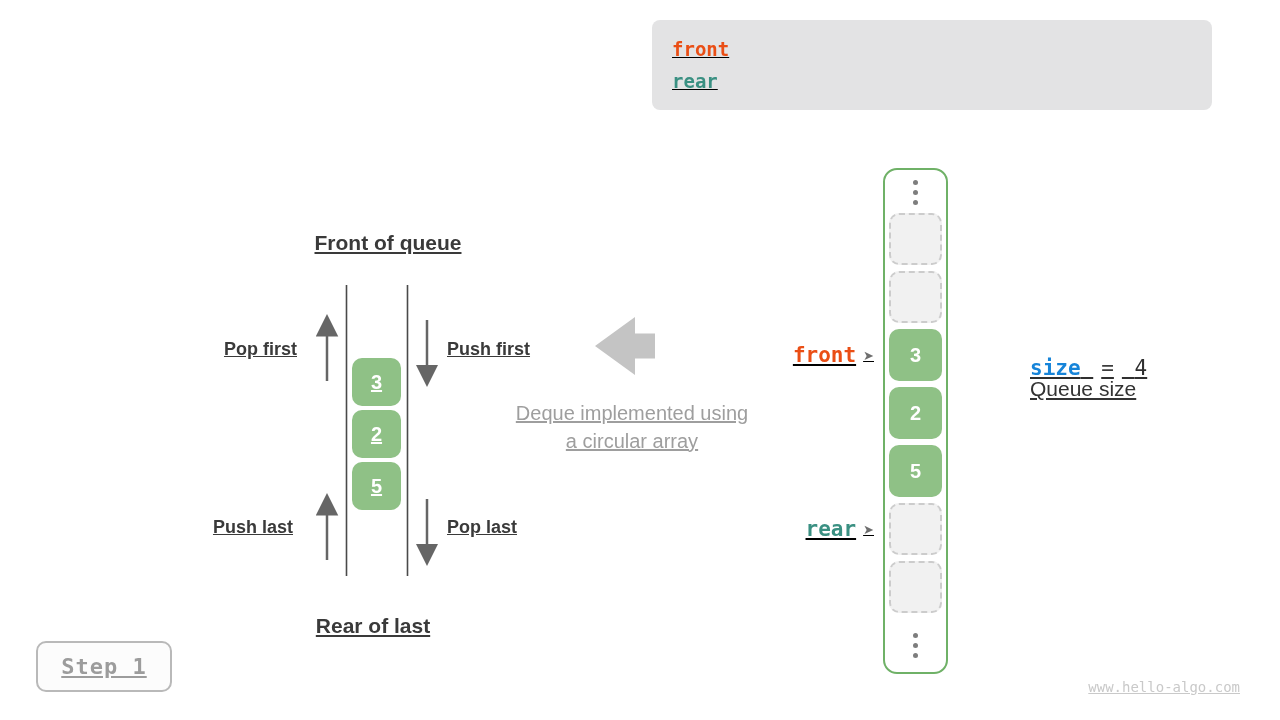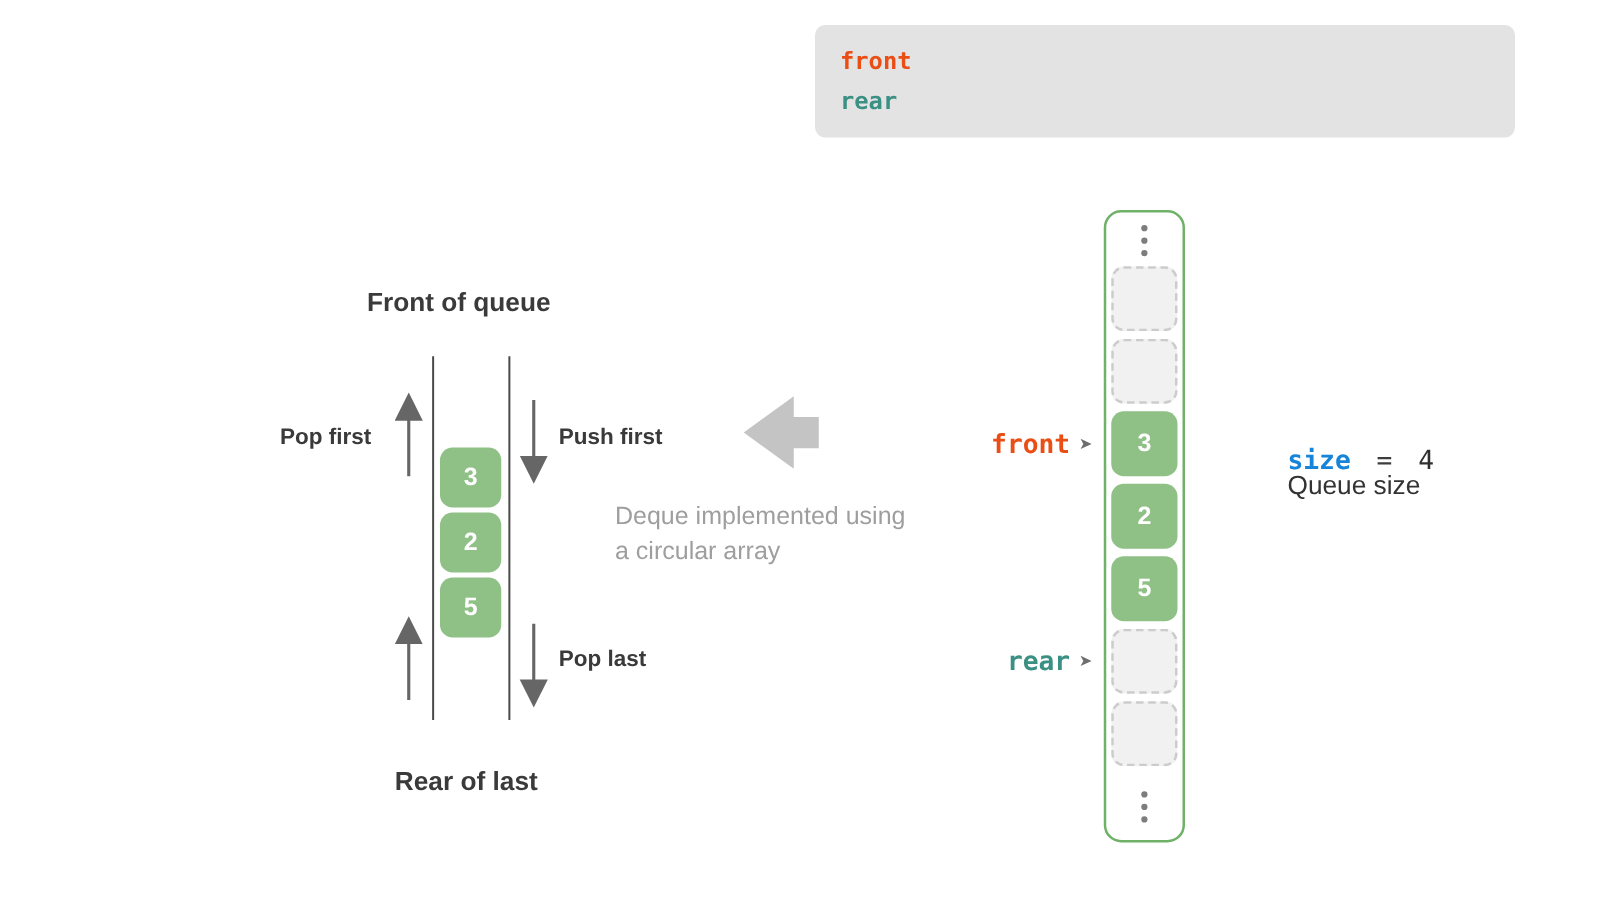--- a/index.html
+++ b/index.html
@@ -1,20 +1,20 @@
 <!DOCTYPE html>
 <html><head>
 <meta charset="utf-8">
 <style>
   html,body { margin:0; padding:0; background:#ffffff; }
   .canvas {
     position:relative; width:1280px; height:720px; overflow:hidden;
     background:#ffffff; font-family:"Liberation Sans", sans-serif;
   }
-  .abs { position:absolute; }
+  .abs { position:absolute;text-decoration:underline; }
 
   
   .info-box {
     left:652px; top:20px; width:560px; height:90px;
     background:#e3e3e4; border-radius:8px;
     display:flex; flex-direction:column; justify-content:center;
     gap:10px; padding-left:20px; box-sizing:border-box;
   }
   .info-row { display:flex; align-items:baseline; font-size:20px; color:#3d3d3d; }
   .kw { font-family:"DejaVu Sans Mono", monospace; font-weight:700; font-size:19px; margin-right:14px; }
@@ -39,21 +39,21 @@
   .t-right  { text-align:right; }
   .side-label { font-weight:700; font-size:18px; color:#3a3a3a; line-height:25px; white-space:nowrap; }
 
   .lcell {
     left:352px; width:49px; height:48px; border-radius:10px;
     background:#8FC186; color:#ffffff; font-weight:700; font-size:20px;
     display:flex; align-items:center; justify-content:center;
   }
 
   .caption {
-    left:492px; top:399px; width:280px; text-align:left;
+    left:492px; top:399px; width:280px; text-align:center;
     color:#9e9e9e; font-size:20px; line-height:28px;
   }
 
   
   svg.overlay { position:absolute; left:0; top:0; pointer-events:none; }
 
   
   .array-box {
     left:883px; top:168px; width:65px; height:506px;
     border:2px solid #6FB167; border-radius:14px; background:#ffffff;
@@ -115,25 +115,26 @@
   <div class="abs info-box">
     <div class="info-row">
       <span class="kw kw-front">front</span>
     </div>
     <div class="info-row">
       <span class="kw kw-rear">rear</span>
     </div>
   </div>
 
 
-  <div class="abs heading t-center" style="left:247px; top:231px; width:240px;">Front of queue</div>
+  <div class="abs heading t-center" style="left:268px; top:231px; width:240px;">Front of queue</div>
   <div class="abs heading t-center" style="left:253px; top:614px; width:240px;">Rear of last</div>
 
   <div class="abs side-label t-right" style="left:147px; top:337px; width:150px;">Pop first</div>
   <div class="abs side-label" style="left:447px; top:337px;">Push first</div>
+  <div class="abs side-label t-right" style="left:143px; top:515px; width:150px;">Push last</div>
   <div class="abs side-label" style="left:447px; top:515px;">Pop last</div>
 
   <div class="abs lcell" style="top:358px;">3</div>
   <div class="abs lcell" style="top:410px;">2</div>
   <div class="abs lcell" style="top:462px;">5</div>
 
   <svg class="overlay" width="1280" height="720" viewBox="0 0 1280 720">
     <defs>
       <marker id="ah" markerWidth="10" markerHeight="10" refX="5" refY="4.5" orient="auto">
         <path d="M0,0 L9,4.5 L0,9 z" fill="#666666"></path>
@@ -196,15 +197,17 @@
     <span class="pointer-glyph">➤</span>
   </div>
 
   <div class="abs qsize-title">Queue size</div>
   <div class="abs qsize-line">
     <span class="v-size">size</span>
     <span class="v-eq">=</span>
     <span>4</span>
   </div>
 
-
+  <div class="abs step-badge">Step 1</div>
+
+  <div class="abs watermark">www.hello-algo.com</div>
 
 </div>
 
 </body></html>

